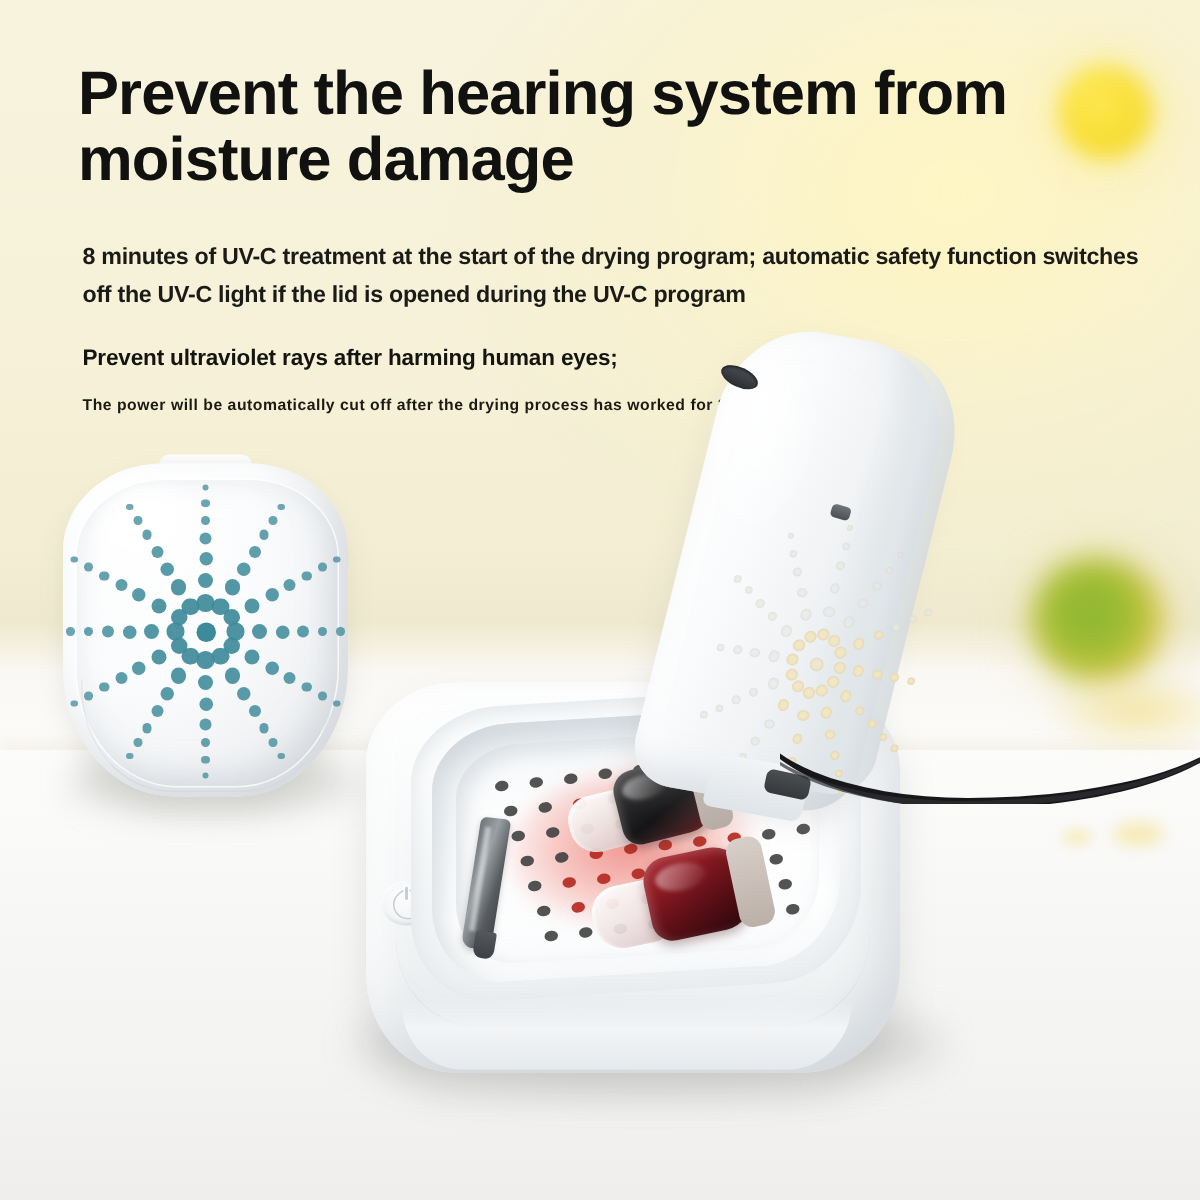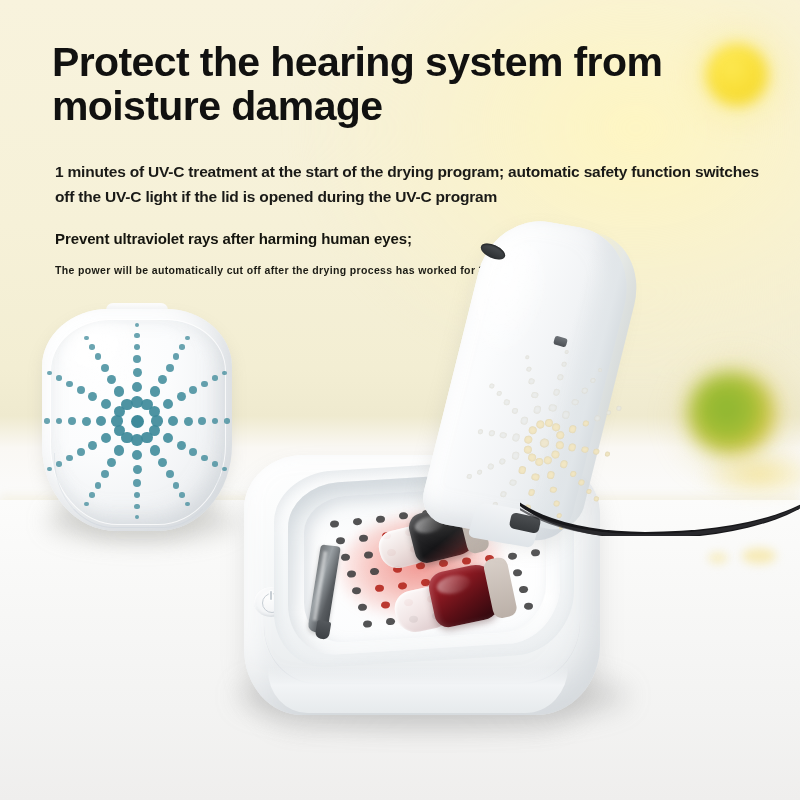--- a/index.html
+++ b/index.html
@@ -356,22 +356,22 @@
   <div class="bokeh-lemon"></div>
   <div class="bokeh-green-halo"></div>
   <div class="bokeh-green"></div>
   <div class="table-edge"></div>
   <div class="table-surface"></div>
   <div class="bokeh-smear"></div>
   <div class="bokeh-dot-a"></div>
   <div class="bokeh-dot-b"></div>
 
   <div class="copy">
-    <div class="headline">Protect the hearing system from moisture damage</div>
-    <div class="sub-1">1 minutes of UV-C treatment at the start of the drying program; automatic safety function switches off the UV-C light if the lid is opened during the UV-C program</div>
+    <div class="headline">Prevent the hearing system from moisture damage</div>
+    <div class="sub-1">8 minutes of UV-C treatment at the start of the drying program; automatic safety function switches off the UV-C light if the lid is opened during the UV-C program</div>
     <div class="sub-2">Prevent ultraviolet rays after harming human eyes;</div>
     <div class="sub-3">The power will be automatically cut off after the drying process has worked for 30 minutes;</div>
   </div>
 
   <div id="lid-left">
     <div class="lid-left-shadow"></div>
     <div class="lid-left-tab"></div>
     <div class="lid-left-body"></div>
     <div class="lid-left-rim"></div>
     <div class="lid-left-seam"></div>

